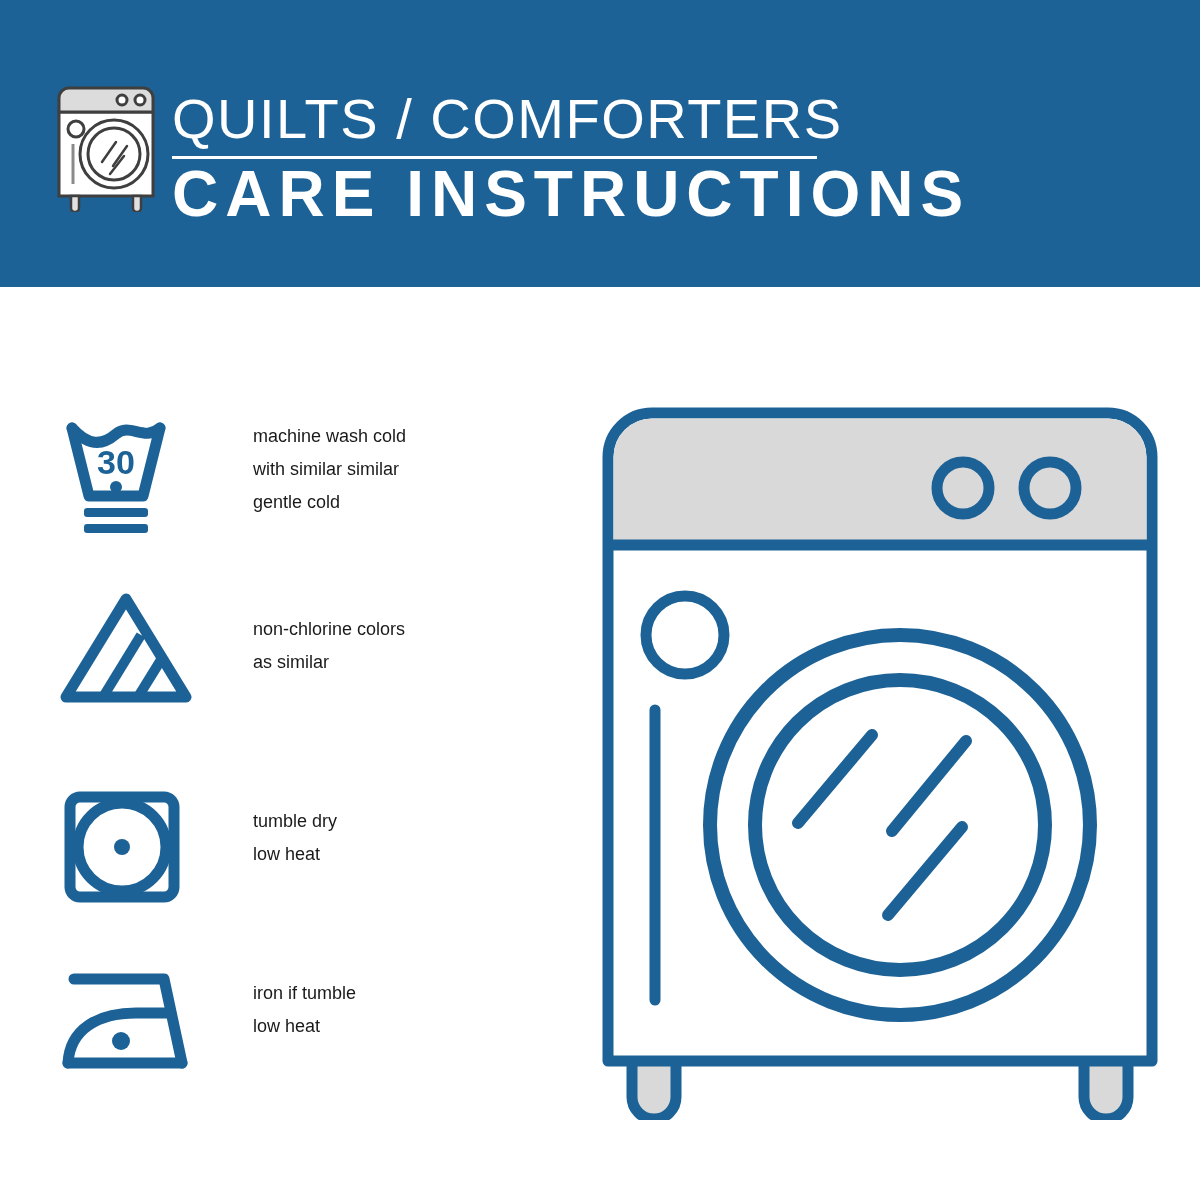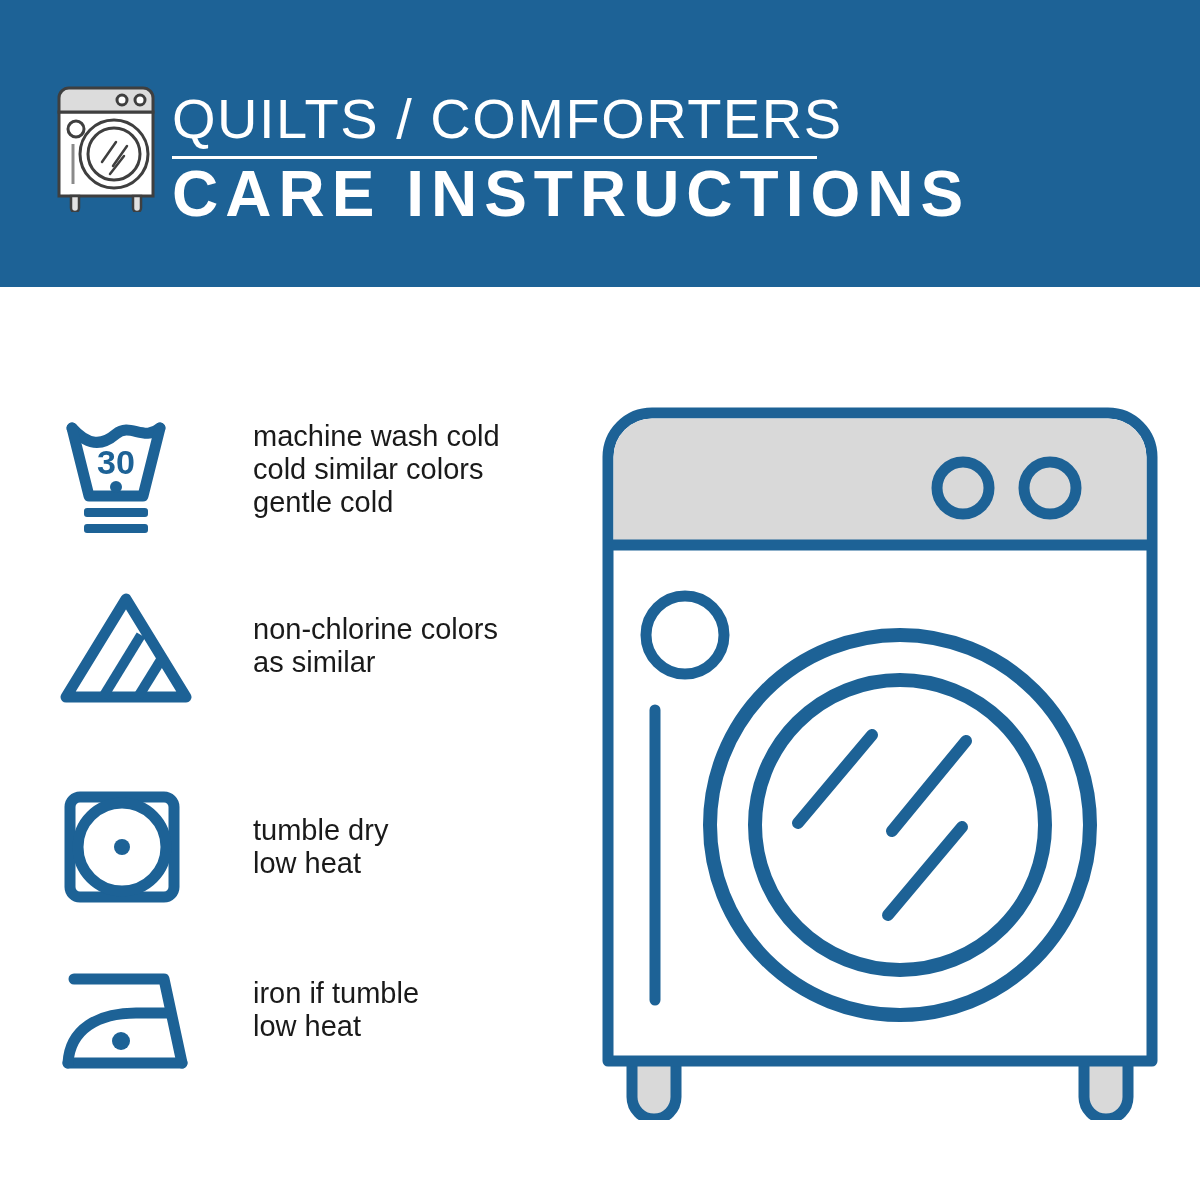--- a/index.html
+++ b/index.html
@@ -93,31 +93,31 @@
     width: 140px;
     height: 125px;
   }
   .care-symbol svg { display: block; }
 
   .care-text {
     position: absolute;
     left: 253px;
     top: 0;
     width: 300px;
-    font-size: 29px;
+    font-size: 18px;
     line-height: 33px;
     color: #1a1a1a;
     font-weight: 400;
   }
   .care-text .line { display: block; white-space: nowrap; }
 
   
   .row0 .care-text { top: 8px; }
   .row1 .care-text { top: 26px; }
-  .row2 .care-text { top: 28px; margin-top: 9px; }
+  .row2 .care-text { top: 28px; }
   .row3 .care-text { top: 30px; }
 
   .row1 .care-symbol { top: 6px; }
   .row2 .care-symbol { top: 10px; }
   .row3 .care-symbol { top: 20px; }
 
   
   .machine {
     position: absolute;
     left: 600px;
@@ -182,21 +182,21 @@
           <text x="58" y="62" text-anchor="middle" font-family="'Liberation Sans', sans-serif" font-size="34" font-weight="700" fill="#1d6296">30</text>
 
           <circle cx="58" cy="75" r="6" fill="#1d6296"></circle>
 
           <rect x="26" y="96" width="64" height="9" rx="3" fill="#1d6296"></rect>
           <rect x="26" y="112" width="64" height="9" rx="3" fill="#1d6296"></rect>
         </svg>
       </div>
       <div class="care-text">
         <span class="line">machine wash cold</span>
-        <span class="line">cold similar colors</span>
+        <span class="line">with similar similar</span>
         <span class="line">gentle cold</span>
       </div>
     </div>
 
     <div class="care-row row1">
       <div class="care-symbol">
         <svg width="140" height="125" viewBox="0 0 140 125" fill="none">
 
           <path d="M68 6 L128 104 L8 104 Z" stroke="#1d6296" stroke-width="11" stroke-linejoin="round" fill="none"></path>
 

